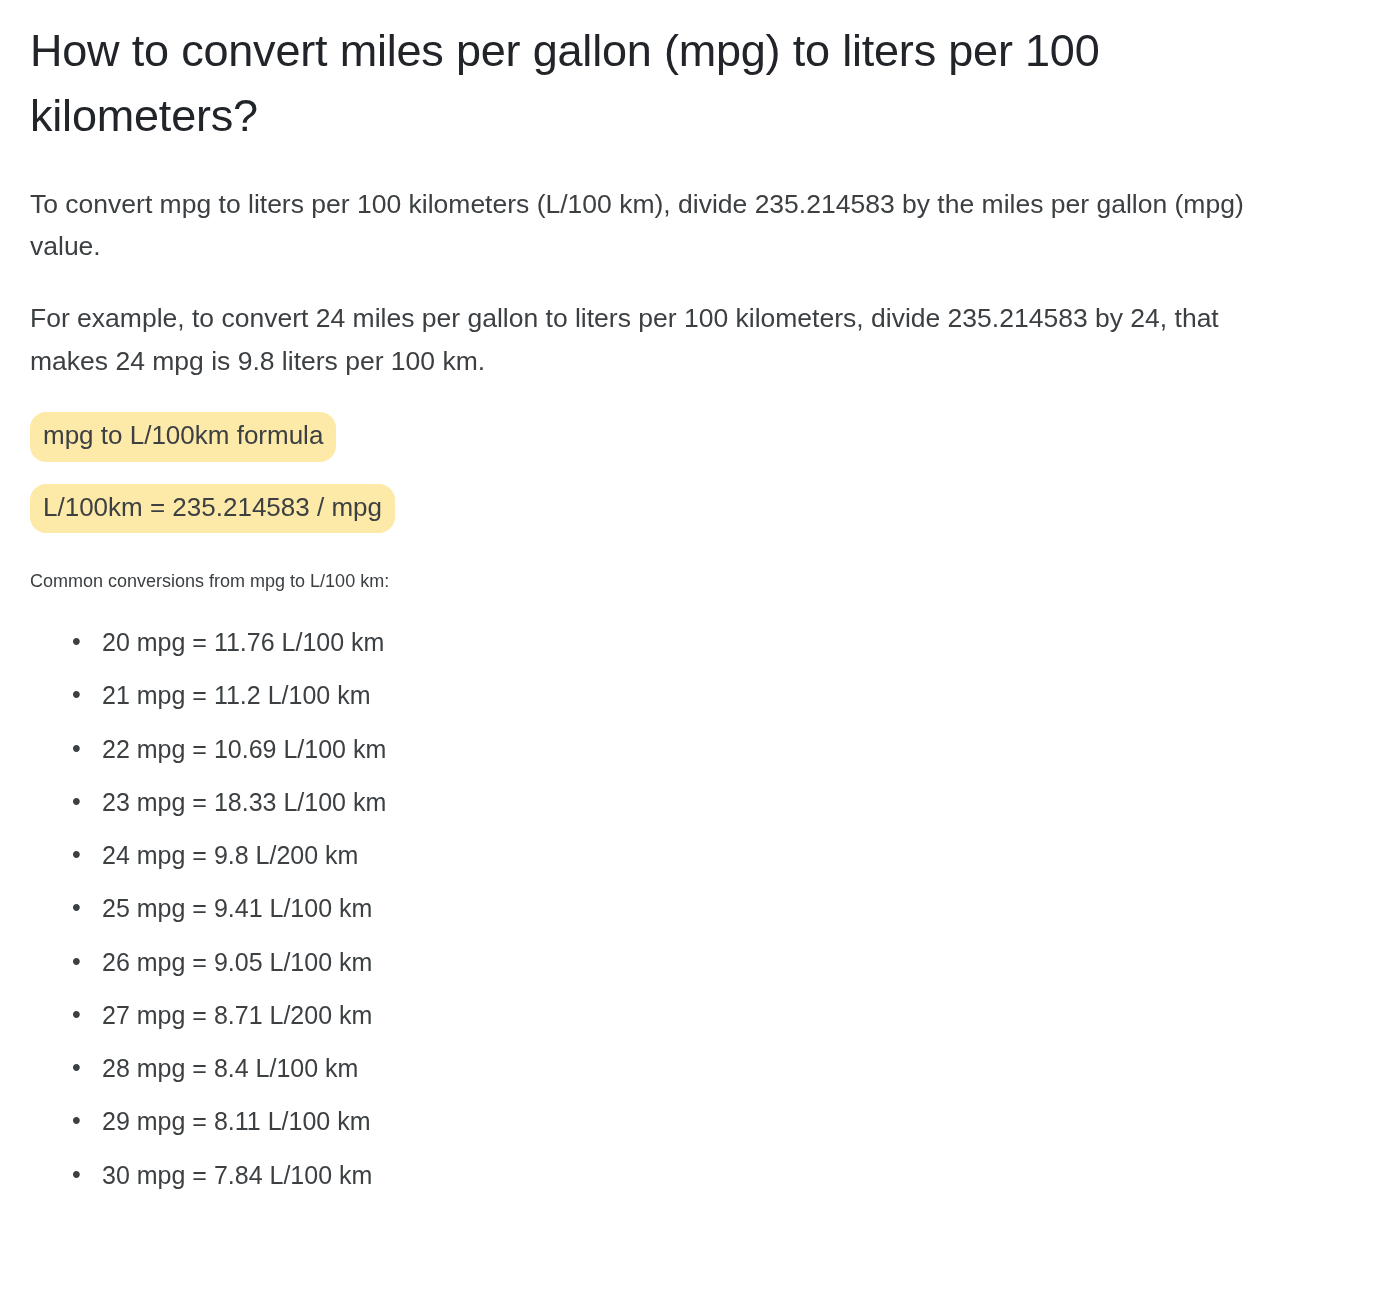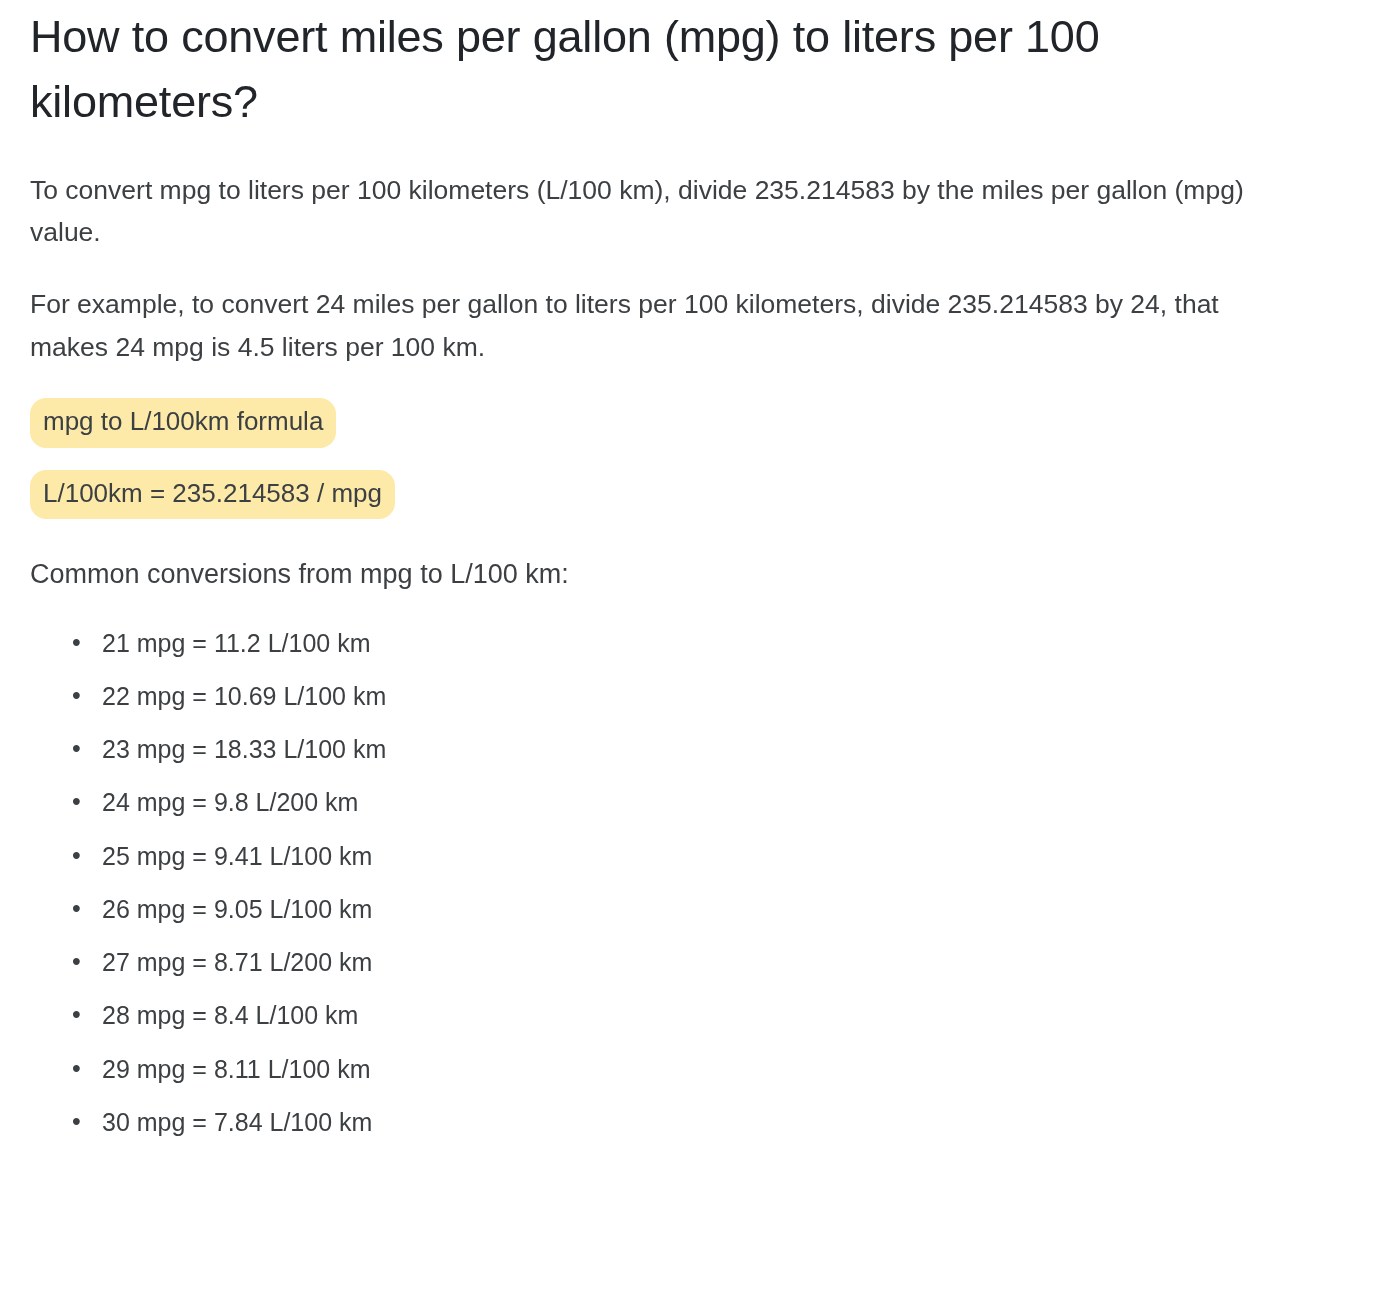--- a/index.html
+++ b/index.html
@@ -8,21 +8,21 @@
     background: #ffffff;
   }
   body {
     width: 1392px;
     min-height: 1310px;
     font-family: "Liberation Sans", sans-serif;
     color: #3c4043;
     -webkit-font-smoothing: antialiased;
   }
   .page {
-    padding: 4px 30px 10px 30px;
+    padding: 18px 30px 10px 30px;
     box-sizing: border-box;
     width: 1288px;
   }
   h1.article-title {
     font-size: 45px;
     line-height: 1.45;
     font-weight: 400;
     color: #212529;
     margin: 0 0 34px 0;
     letter-spacing: -0.2px;
@@ -39,21 +39,21 @@
   .highlight {
     display: inline-block;
     background: #fdeaa8;
     color: #3c4043;
     font-size: 26px;
     line-height: 1.45;
     padding: 5px 13px 7px 13px;
     border-radius: 16px;
   }
   p.lead-in {
-    font-size: 27px;
+    font-size: 18px;
     line-height: 1.6;
     margin: 34px 0 28px 0;
   }
   ul.conv-list {
     list-style: none;
     margin: 0 0 34px 0;
     padding: 0 0 0 42px;
   }
   ul.conv-list li {
     position: relative;
@@ -84,33 +84,34 @@
 </style>
 </head>
 <body>
 
 <div class="page">
 
   <h1 class="article-title">How to convert miles per gallon (mpg) to liters per 100 kilometers?</h1>
 
   <p class="para">To convert mpg to liters per 100 kilometers (L/100 km), divide 235.214583 by the miles per gallon (mpg) value.</p>
 
-  <p class="para">For example, to convert 24 miles per gallon to liters per 100 kilometers, divide 235.214583 by 24, that makes 24 mpg is 4.5 liters per 100 km.</p>
+  <p class="para">For example, to convert 24 miles per gallon to liters per 100 kilometers, divide 235.214583 by 24, that makes 24 mpg is 9.8 liters per 100 km.</p>
 
   <div class="highlight-row">
     <span class="highlight">mpg to L/100km formula</span>
   </div>
 
   <div class="highlight-row">
     <span class="highlight">L/100km = 235.214583 / mpg</span>
   </div>
 
   <p class="lead-in">Common conversions from mpg to L/100 km:</p>
 
   <ul class="conv-list">
+    <li>20 mpg = 11.76 L/100 km</li>
     <li>21 mpg = 11.2 L/100 km</li>
     <li>22 mpg = 10.69 L/100 km</li>
     <li>23 mpg = 18.33 L/100 km</li>
     <li>24 mpg = 9.8 L/200 km</li>
     <li>25 mpg = 9.41 L/100 km</li>
     <li>26 mpg = 9.05 L/100 km</li>
     <li>27 mpg = 8.71 L/200 km</li>
     <li>28 mpg = 8.4 L/100 km</li>
     <li>29 mpg = 8.11 L/100 km</li>
     <li>30 mpg = 7.84 L/100 km</li>

